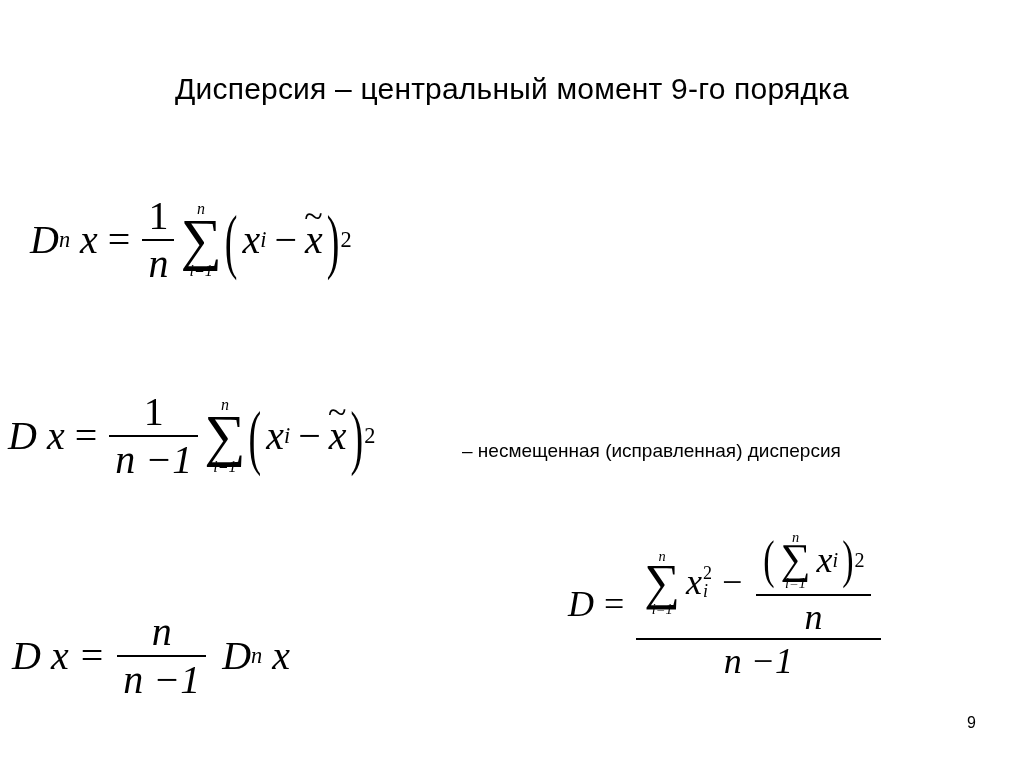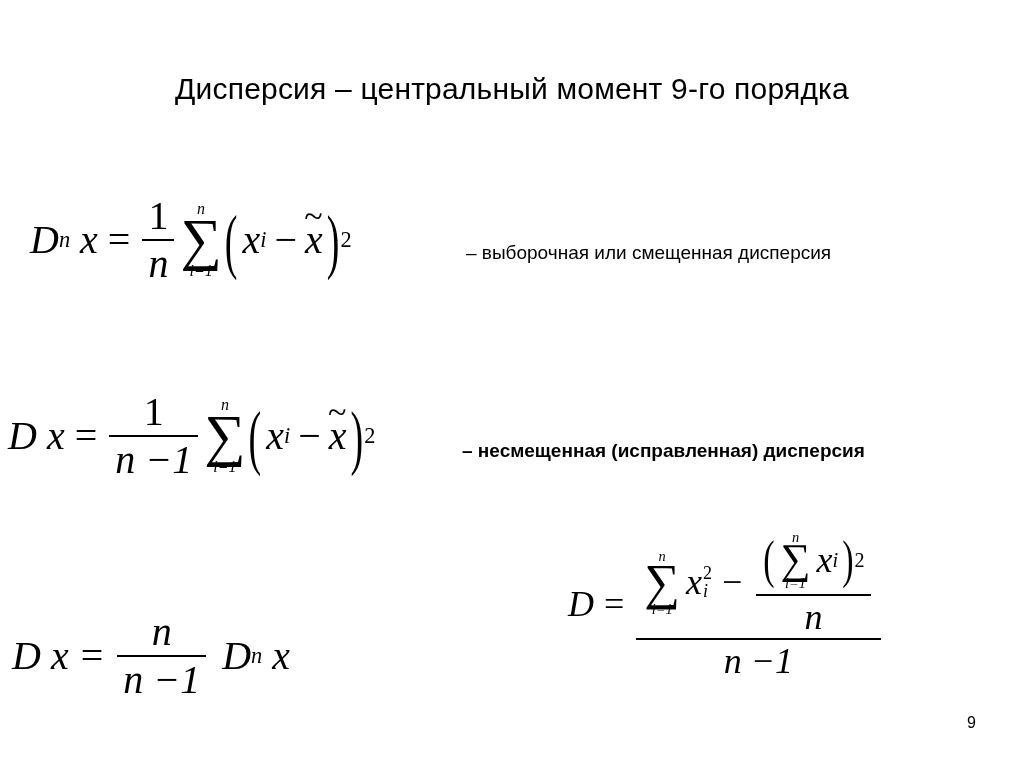--- a/index.html
+++ b/index.html
@@ -159,21 +159,20 @@
   #formula-2 {
     position: absolute;
     left: 8px;
     top: 392px;
     font-size: 40px;
   }
   #note-2 {
     position: absolute;
     left: 462px;
     top: 440px;
-    font-weight: bold;
   }
 
   #formula-3 {
     position: absolute;
     left: 12px;
     top: 612px;
     font-size: 40px;
   }
 
   #formula-4 {
@@ -229,21 +228,20 @@
     <span style="width:8px"></span>
     <span class="tilde-x">
       <span class="tld">~</span>
       <span>x</span>
     </span>
     <span style="width:3px"></span>
     <span class="paren" style="font-size:38px">)</span>
     <span class="sup-up">2</span>
   </div>
 
-  <div id="note-1" class="note">– выборочная или смещенная дисперсия</div>
 
   <div id="formula-2" class="math row">
     <span>D</span>
     <span style="width:10px"></span>
     <span>x</span>
     <span style="width:10px"></span>
     <span class="up">=</span>
     <span style="width:8px"></span>
 
     <span class="frac">

